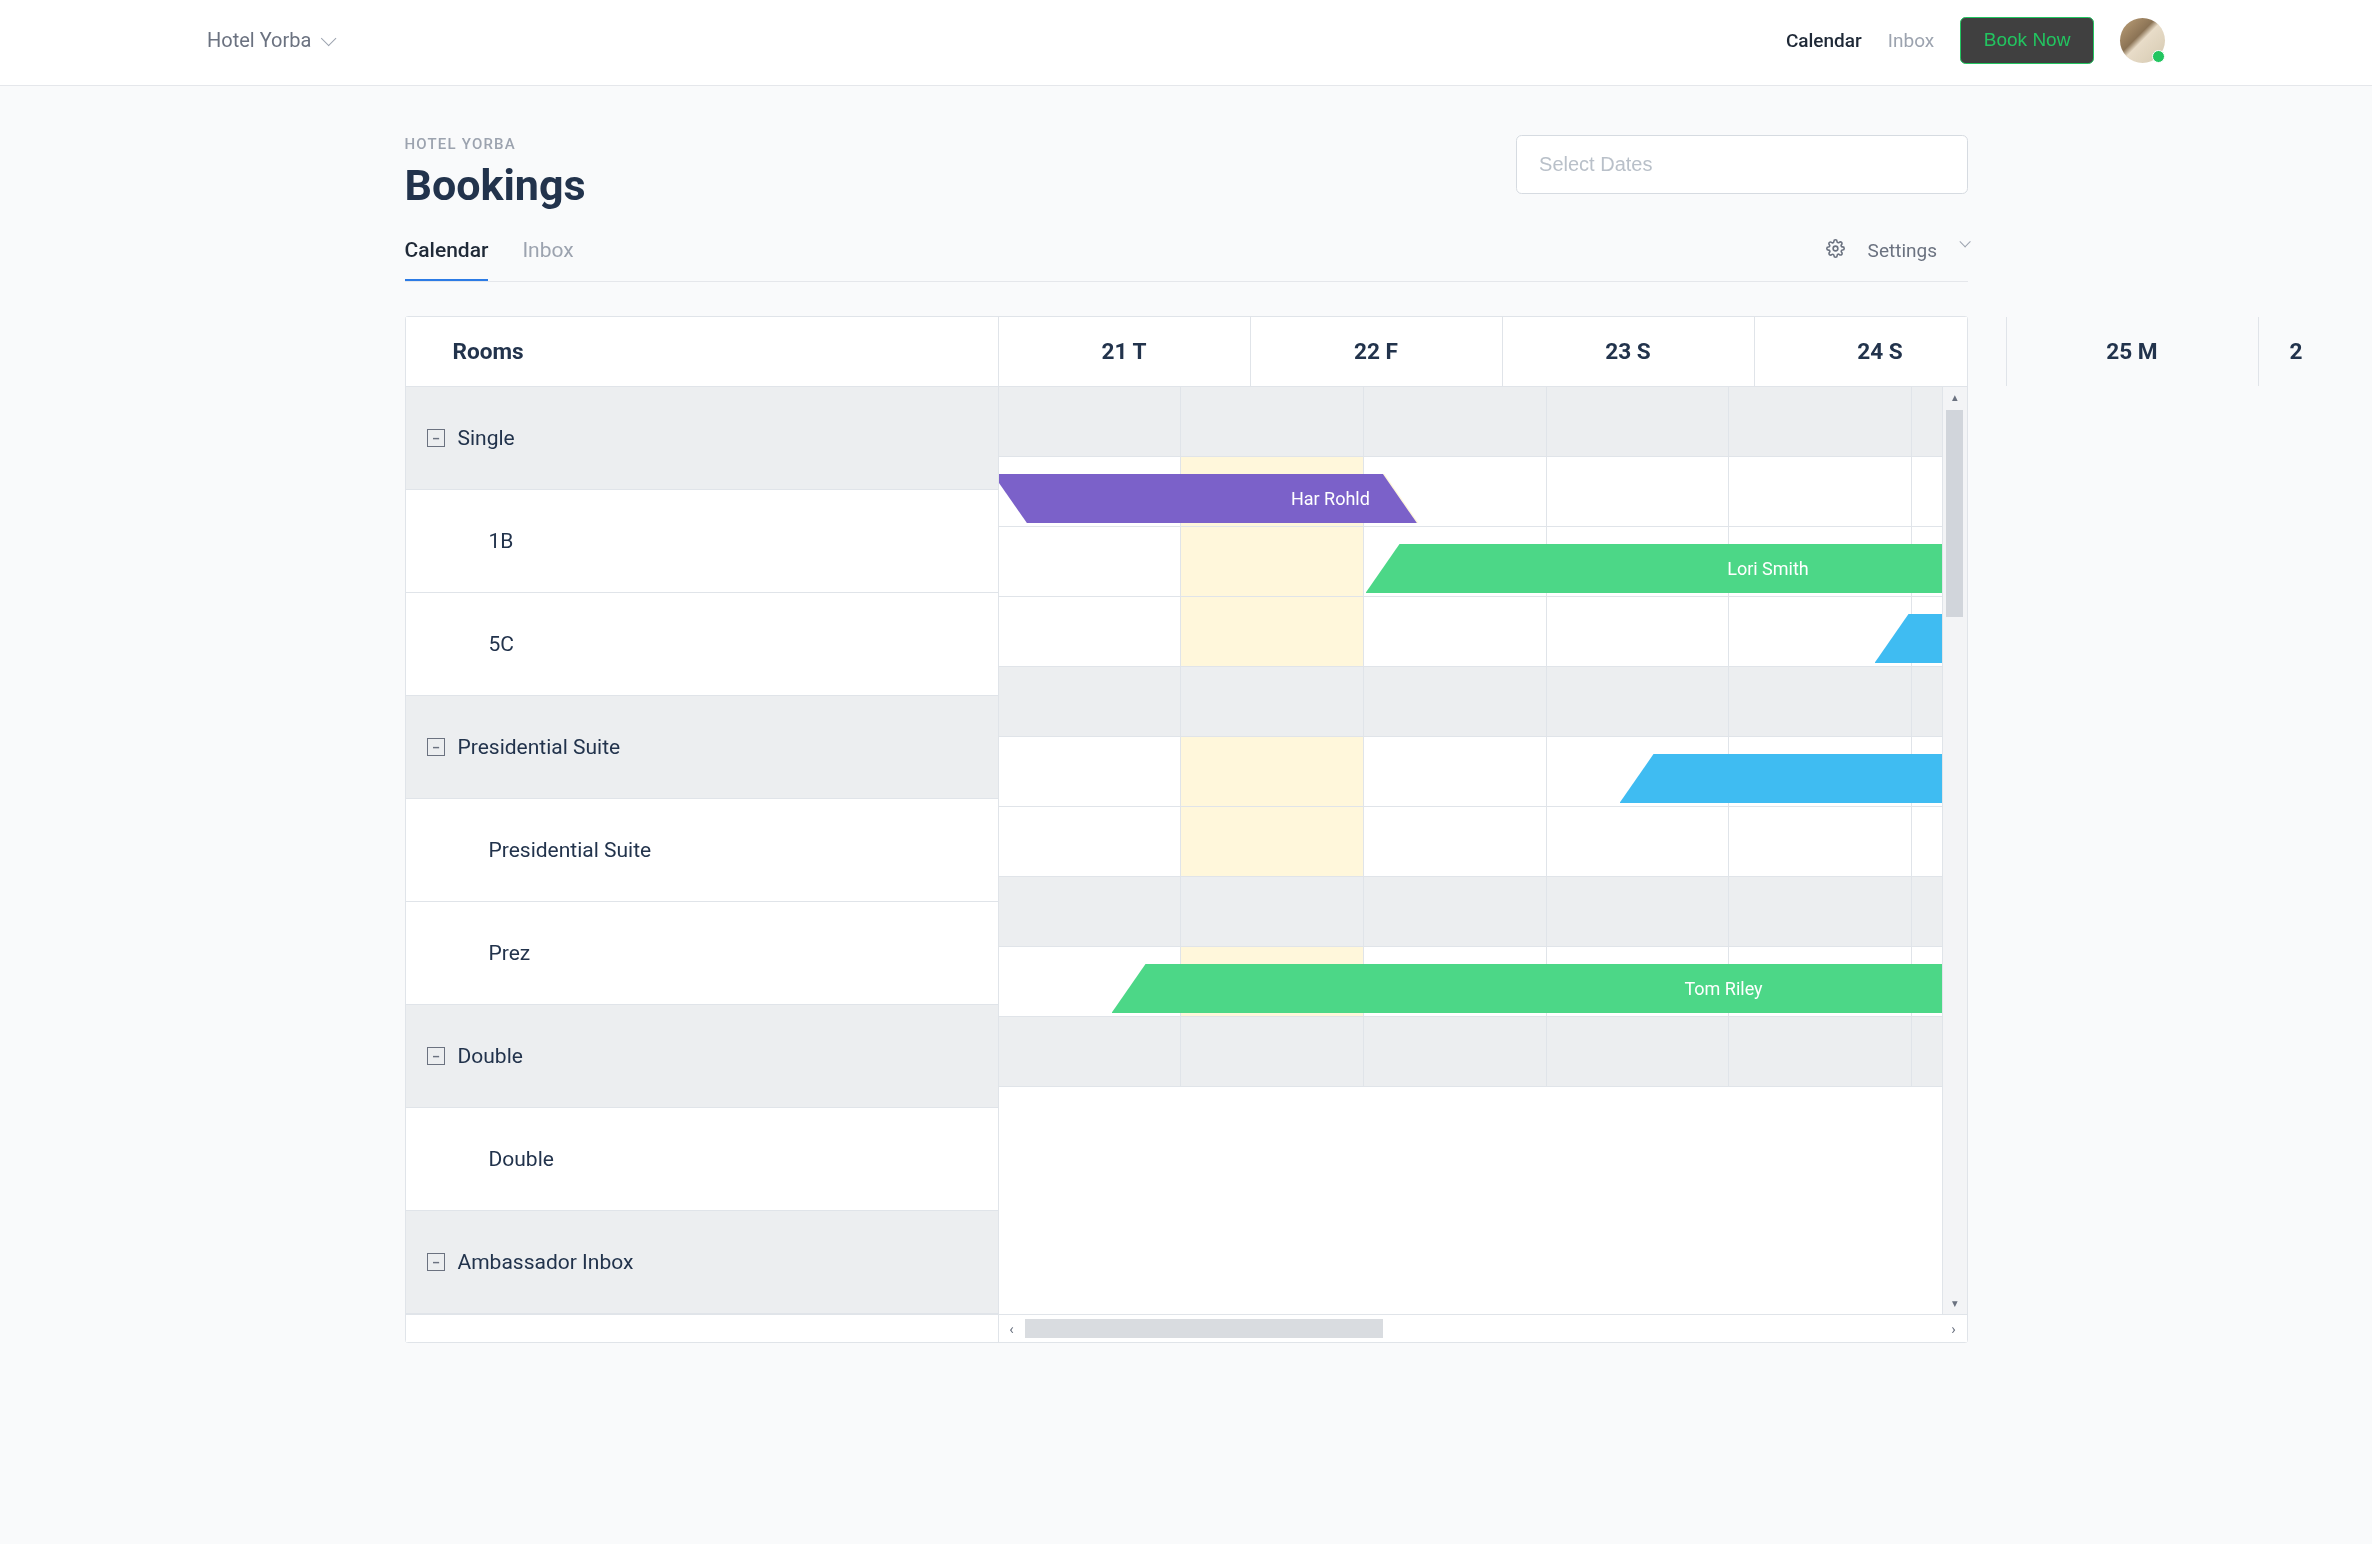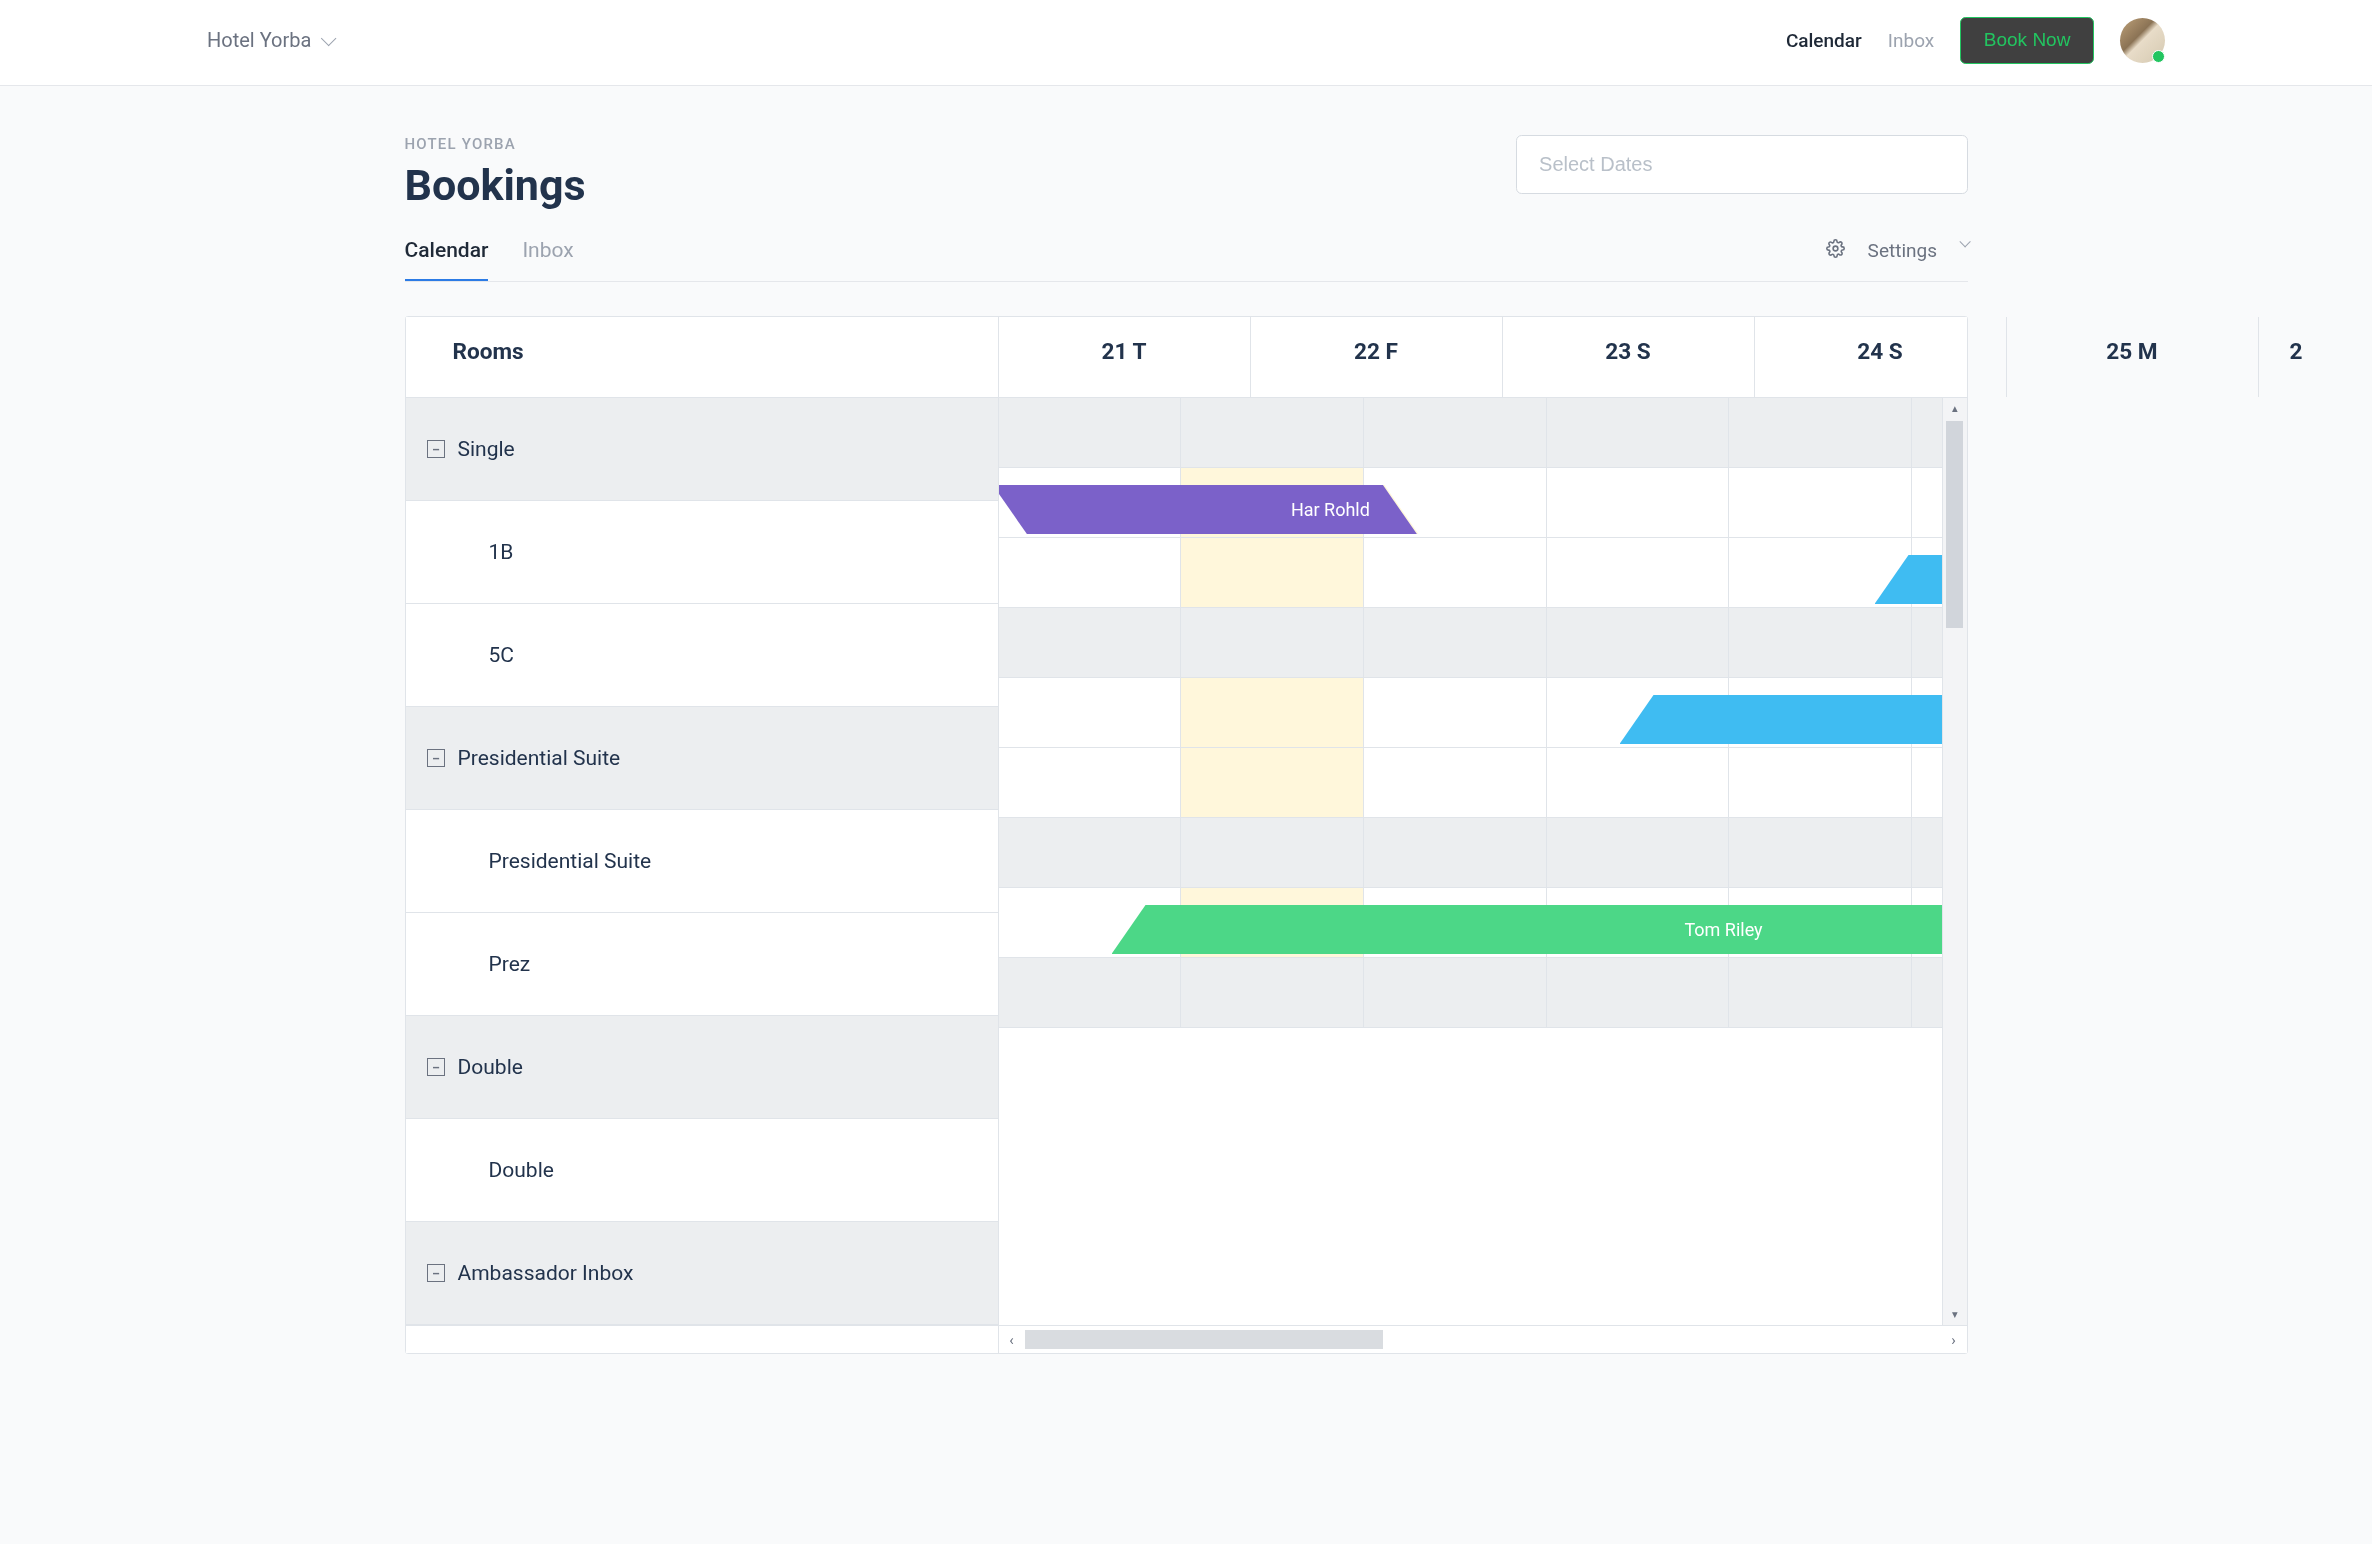--- a/index.html
+++ b/index.html
@@ -28,21 +28,21 @@
 .tabs { display: flex; gap: 34px; }
 .tab { font-size: 21px; padding-bottom: 17px; cursor: pointer; border-bottom: 2.8px solid transparent; color: #9ca3af; }
 .tab.active { color: #1f2937; font-weight: 500; border-bottom-color: #2c7be5; }
 .settings-link { display: flex; gap: 23px; color: #6b7280; font-size: 19px; cursor: pointer; padding-bottom: 17px; }
 .gear-icon svg { width: 19px; height: 19px; }
 .chevron-small { display:inline-block; width:7.5px; height:7.5px; border-right:1.9px solid #9ca3af; border-bottom:1.9px solid #9ca3af; transform: rotate(45deg) translateY(-1.9px); }
 
 .calendar-wrap { border: 0.9px solid #e0e4e9; border-radius: 2.8px; margin-top: 34px; background: #fff; position: relative; display: flex; flex-direction: column; }
 .cal-header-row { display: flex; border-bottom: 0.9px solid #e0e4e9; font-weight: 700; font-size: 22.6px; color: #22334c; background: #fff; }
 .rooms-col { width: 593px; min-width: 593px; border-right: 0.9px solid #e0e4e9; }
-.rooms-col.header { padding: 21px 0 32px 47px; }
+.rooms-col.header { padding: 21px 0 21px 47px; }
 .day-col { width: 252px; min-width: 252px; border-right: 0.9px solid #e0e4e9; text-align: center; padding: 21px 0; }
 .day-col:last-child { border-right: none; }
 
 .cal-body { position: relative; display: flex; }
 .rooms-side { width: 593px; min-width: 593px; border-right: 0.9px solid #e0e4e9; }
 .grid-side { flex: 1; position: relative; overflow: hidden; }
 
 .room-row { height: 103px; border-bottom: 0.9px solid #e0e4e9; display: flex; align-items: center; padding-left: 21px; font-size: 21px; color: #22334c; }
 .room-row.group { background: #eceef0; font-weight: 400; }
 .room-row.child { padding-left: 83px; }
@@ -187,20 +187,31 @@
             <div class="grid-cell"></div>
             <div class="grid-cell"></div>
             <div class="grid-cell"></div>
             <div class="grid-cell" style="width:75px"></div>
           <div class="booking bk-cream" style="left:128px;width:292px"></div>
           <div class="booking bk-purple" style="left:-5.6px;width:424px">
               <span class="booking-label" style="margin-left:auto;padding-right:47px">Har Rohld</span>
             </div>
         </div>
 
+        <div class="grid-row">
+          <div class="grid-cell"></div>
+            <div class="grid-cell highlight"></div>
+            <div class="grid-cell"></div>
+            <div class="grid-cell"></div>
+            <div class="grid-cell"></div>
+            <div class="grid-cell" style="width:75px"></div>
+          <div class="booking bk-green" style="left:367px;width:805px">
+              <span class="booking-label">Lori Smith</span>
+            </div>
+        </div>
 
         <div class="grid-row">
           <div class="grid-cell"></div>
             <div class="grid-cell highlight"></div>
             <div class="grid-cell"></div>
             <div class="grid-cell"></div>
             <div class="grid-cell"></div>
             <div class="grid-cell" style="width:75px"></div>
           <div class="booking bk-blue" style="left:876px;width:461px;justify-content:flex-end"></div>
         </div>

